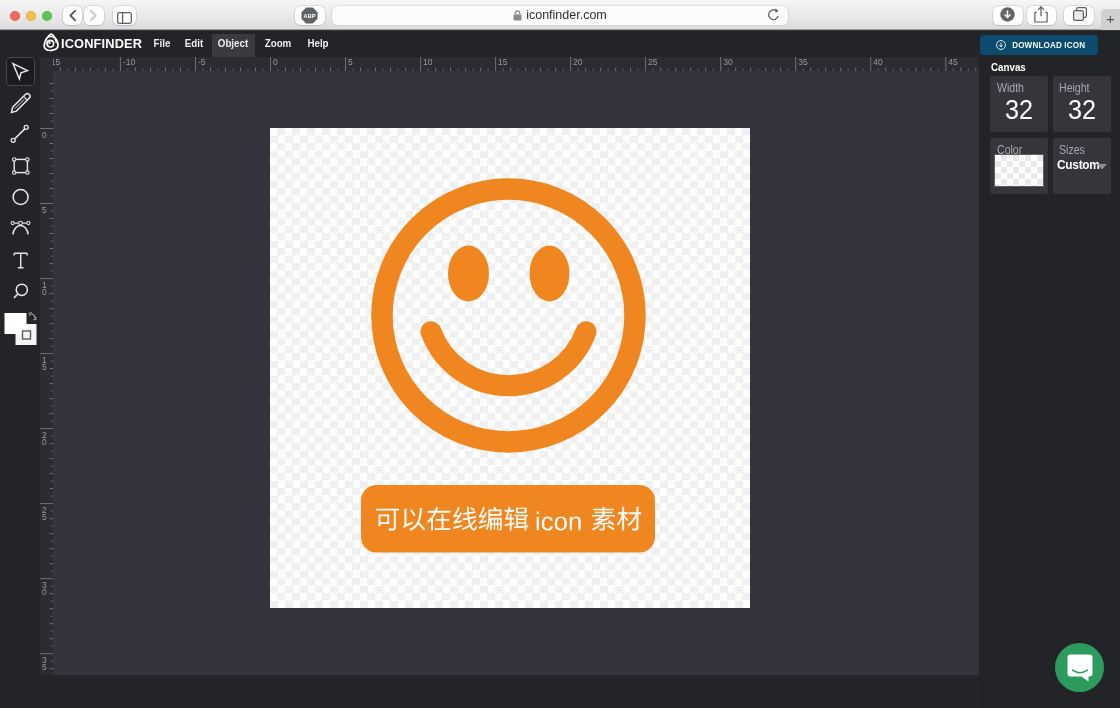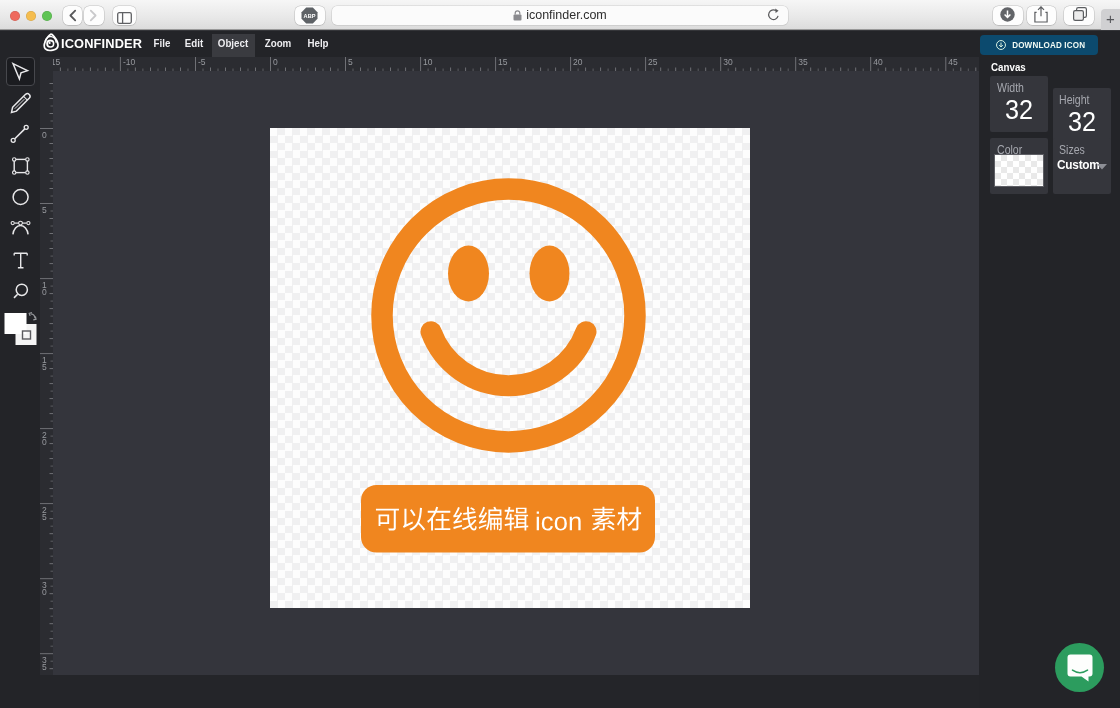--- a/index.html
+++ b/index.html
@@ -413,21 +413,21 @@
         <circle cx="5.5" cy="5.5" r="4.9" stroke="#d7f0e0" stroke-width="1.1"></circle>
         <path d="M5.5 2.8 V7.4 M3.5 5.6 L5.5 7.7 L7.5 5.6" stroke="#d7f0e0" stroke-width="1.1"></path>
       </svg>
       <span>DOWNLOAD ICON</span>
     </div>
 <div class="abs" id="canvaslbl">Canvas</div>
 <div class="abs pbox" style="left:990px;top:76px">
       <span class="lbl">Width</span>
       <span class="bignum">32</span>
     </div>
-<div class="abs pbox" style="left:1052.5px;top:88px">
+<div class="abs pbox" style="left:1052.5px;top:76px">
       <span class="lbl">Height</span>
       <span class="bignum">32</span>
     </div>
 <div class="abs pbox" style="left:990px;top:138px">
       <span class="lbl">Color</span>
       <div class="abs" style="left:5px;top:16.5px;width:48px;height:31px;background:conic-gradient(#e9e9e9 90deg,#ffffff 90deg 180deg,#e9e9e9 180deg 270deg,#ffffff 270deg);background-size:12px 12px;box-shadow:0 0 0 1px #5d5e64"></div>
     </div>
 <div class="abs pbox" style="left:1052.5px;top:138px">
       <span class="lbl">Sizes</span>
       <span style="position:absolute;left:4px;top:19px;font-size:13.5px;font-weight:700;color:#fff;letter-spacing:-0.3px;transform:scale(0.88,1);transform-origin:left">Custom</span>

